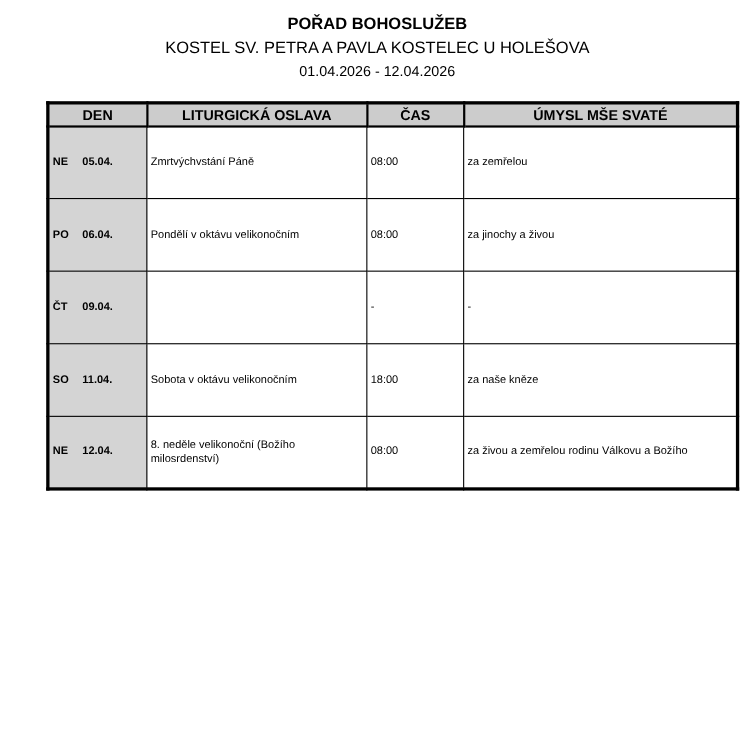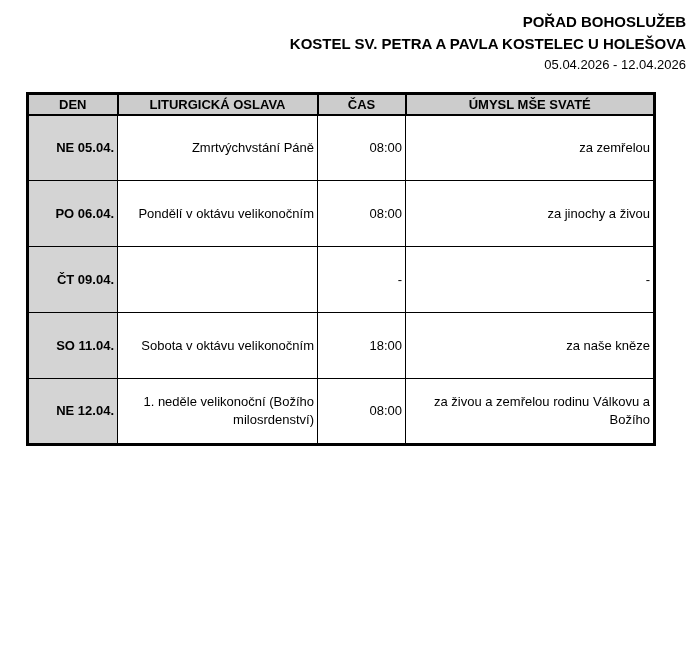--- a/index.html
+++ b/index.html
@@ -17,40 +17,40 @@
     font-family: "Liberation Sans", sans-serif;
     color: #000000;
   }
   .page {
     position: relative;
     width: 686px;
     height: 671px;
     overflow: hidden;
   }
   .titles {
-    text-align: right;
+    text-align: center;
     padding-top: 11px;
   }
   .doc-title {
     font-size: 15px;
     font-weight: bold;
     line-height: 1.45;
   }
   .doc-subtitle {
     font-size: 15px;
-    font-weight: bold;
+    font-weight: normal;
     line-height: 1.45;
   }
   .doc-daterange {
     font-size: 13px;
     line-height: 1.5;
   }
   table.schedule {
     position: absolute;
-    left: 26px;
+    left: 42px;
     top: 92px;
     width: 627px;
     border-collapse: collapse;
     border: 3px solid var(--border-color);
     table-layout: fixed;
   }
   col.c-den { width: 90px; }
   col.c-celebration { width: 200px; }
   col.c-time { width: 88px; }
   col.c-intention { width: 249px; }
@@ -59,22 +59,22 @@
     border: 2px solid var(--border-color);
     background: var(--header-bg);
     font-size: 13px;
     font-weight: bold;
     height: 21px;
     padding: 1px 2px;
     text-align: center;
   }
   table.schedule td {
     border: 1px solid var(--border-color);
-    font-size: 13px;
-    text-align: right;
+    font-size: 10px;
+    text-align: left;
     vertical-align: middle;
     padding: 2px 3px;
     height: 66px;
     line-height: 1.35;
   }
   td.day-cell {
     background: var(--day-col-bg);
     font-weight: bold;
     text-align: left;
     padding-left: 7px;
@@ -85,21 +85,21 @@
   }
 </style>
 </head>
 <body>
 
 <div class="page">
 
   <div class="titles">
     <div class="doc-title">POŘAD BOHOSLUŽEB</div>
     <div class="doc-subtitle">KOSTEL SV. PETRA A PAVLA KOSTELEC U HOLEŠOVA</div>
-    <div class="doc-daterange">05.04.2026 - 12.04.2026</div>
+    <div class="doc-daterange">01.04.2026 - 12.04.2026</div>
   </div>
 
   <table class="schedule">
     <colgroup>
       <col class="c-den">
       <col class="c-celebration">
       <col class="c-time">
       <col class="c-intention">
     </colgroup>
     <thead>
@@ -145,20 +145,20 @@
         </td>
         <td>Sobota v oktávu velikonočním</td>
         <td>18:00</td>
         <td>za naše kněze</td>
       </tr>
       <tr>
         <td class="day-cell">
           <span class="day-abbr">NE</span>
           <span class="day-date">12.04.</span>
         </td>
-        <td>1. neděle velikonoční (Božího milosrdenství)</td>
+        <td>8. neděle velikonoční (Božího milosrdenství)</td>
         <td>08:00</td>
         <td>za živou a zemřelou rodinu Válkovu a Božího</td>
       </tr>
     </tbody>
   </table>
 
 </div>
 
 </body></html>

